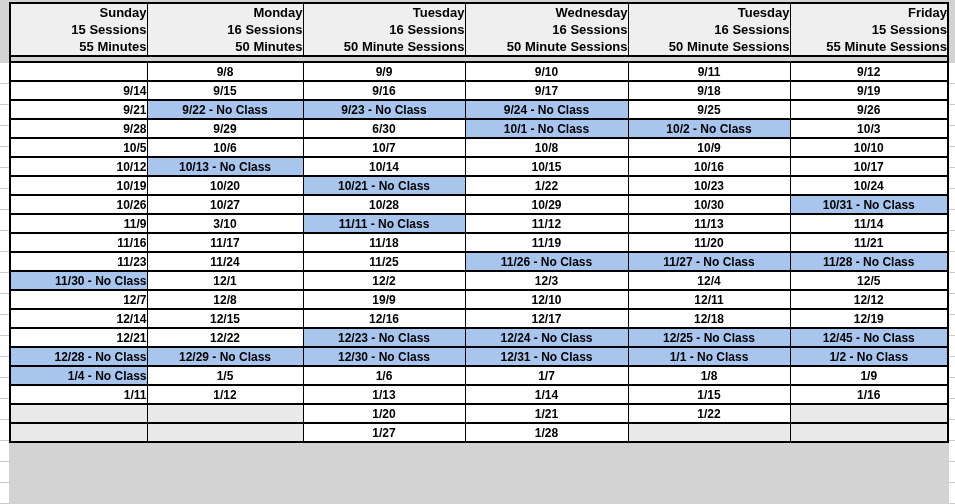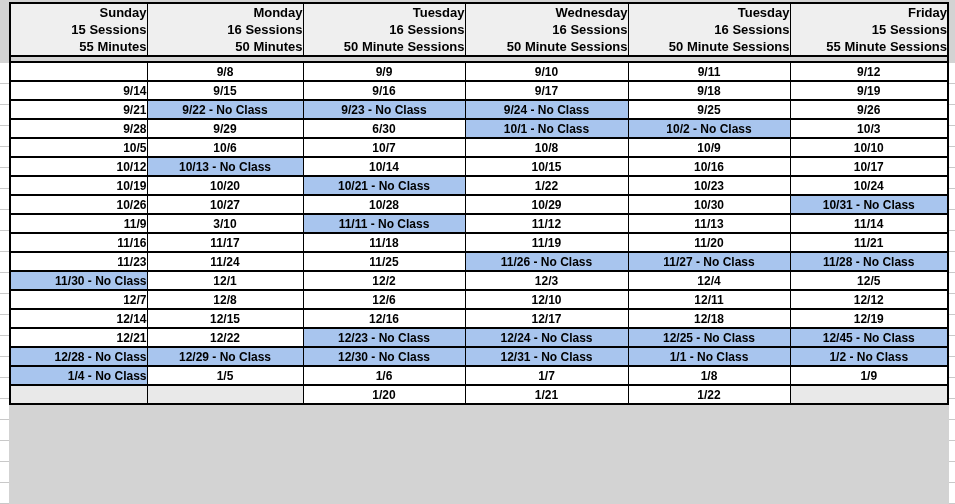--- a/index.html
+++ b/index.html
@@ -218,21 +218,21 @@
             <td class="no_class">11/30 - No Class</td>
             <td class="normal">12/1</td>
             <td class="normal">12/2</td>
             <td class="normal">12/3</td>
             <td class="normal">12/4</td>
             <td class="normal">12/5</td>
           </tr>
           <tr>
             <td class="normal">12/7</td>
             <td class="normal">12/8</td>
-            <td class="normal">12/6</td>
+            <td class="normal">19/9</td>
             <td class="normal">12/10</td>
             <td class="normal">12/11</td>
             <td class="normal">12/12</td>
           </tr>
           <tr>
             <td class="normal">12/14</td>
             <td class="normal">12/15</td>
             <td class="normal">12/16</td>
             <td class="normal">12/17</td>
             <td class="normal">12/18</td>
@@ -256,25 +256,41 @@
           </tr>
           <tr>
             <td class="no_class">1/4  - No Class</td>
             <td class="normal">1/5</td>
             <td class="normal">1/6</td>
             <td class="normal">1/7</td>
             <td class="normal">1/8</td>
             <td class="normal">1/9</td>
           </tr>
           <tr>
+            <td class="normal">1/11</td>
+            <td class="normal">1/12</td>
+            <td class="normal">1/13</td>
+            <td class="normal">1/14</td>
+            <td class="normal">1/15</td>
+            <td class="normal">1/16</td>
+          </tr>
+          <tr>
             <td class="empty"></td>
             <td class="empty"></td>
             <td class="normal">1/20</td>
             <td class="normal">1/21</td>
             <td class="normal">1/22</td>
+            <td class="empty"></td>
+          </tr>
+          <tr>
+            <td class="empty"></td>
+            <td class="empty"></td>
+            <td class="normal">1/27</td>
+            <td class="normal">1/28</td>
+            <td class="empty"></td>
             <td class="empty"></td>
           </tr>
         </tbody>
     </table>
   </div>
   <div class="gutter right" id="gutter-right">
       <div class="gutter-top"></div>
       <div class="gutter-cell"></div>
       <div class="gutter-cell"></div>
       <div class="gutter-cell"></div>

